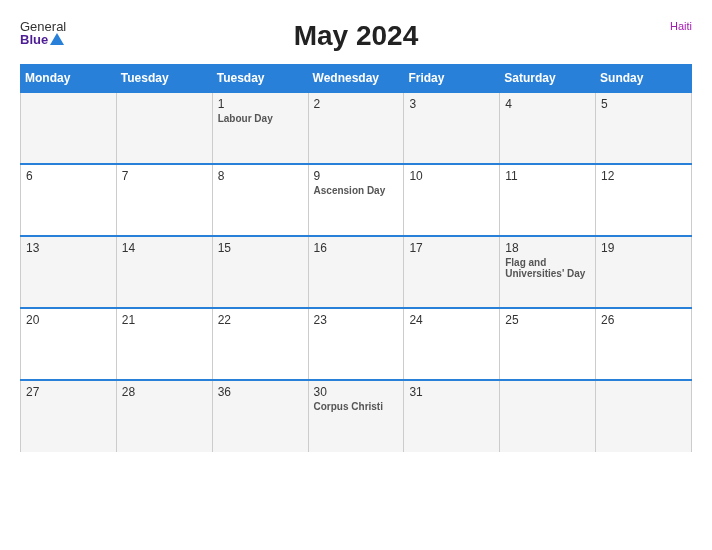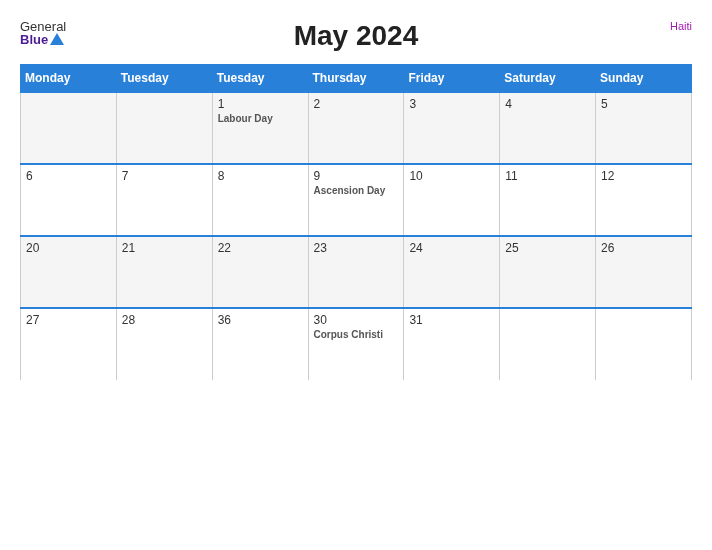--- a/index.html
+++ b/index.html
@@ -142,21 +142,21 @@
     <h1 class="title">May 2024</h1>
     <div class="country">Haiti</div>
   </div>
 
   <table class="calendar">
     <thead>
       <tr>
         <th>Monday</th>
         <th>Tuesday</th>
         <th>Tuesday</th>
-        <th>Thursday</th>
+        <th>Wednesday</th>
         <th>Friday</th>
         <th>Saturday</th>
         <th>Sunday</th>
       </tr>
     </thead>
     <tbody id="calendar-body">
     <tr>
           <td class="empty"></td>
           <td class="empty"></td>
           <td>
@@ -195,20 +195,44 @@
           </td>
           <td>
             <span class="day-num">11</span>
           </td>
           <td>
             <span class="day-num">12</span>
           </td>
         </tr>
         <tr>
           <td>
+            <span class="day-num">13</span>
+          </td>
+          <td>
+            <span class="day-num">14</span>
+          </td>
+          <td>
+            <span class="day-num">15</span>
+          </td>
+          <td>
+            <span class="day-num">16</span>
+          </td>
+          <td>
+            <span class="day-num">17</span>
+          </td>
+          <td>
+            <span class="day-num">18</span>
+            <span class="holiday">Flag and Universities' Day</span>
+          </td>
+          <td>
+            <span class="day-num">19</span>
+          </td>
+        </tr>
+        <tr>
+          <td>
             <span class="day-num">20</span>
           </td>
           <td>
             <span class="day-num">21</span>
           </td>
           <td>
             <span class="day-num">22</span>
           </td>
           <td>
             <span class="day-num">23</span>

